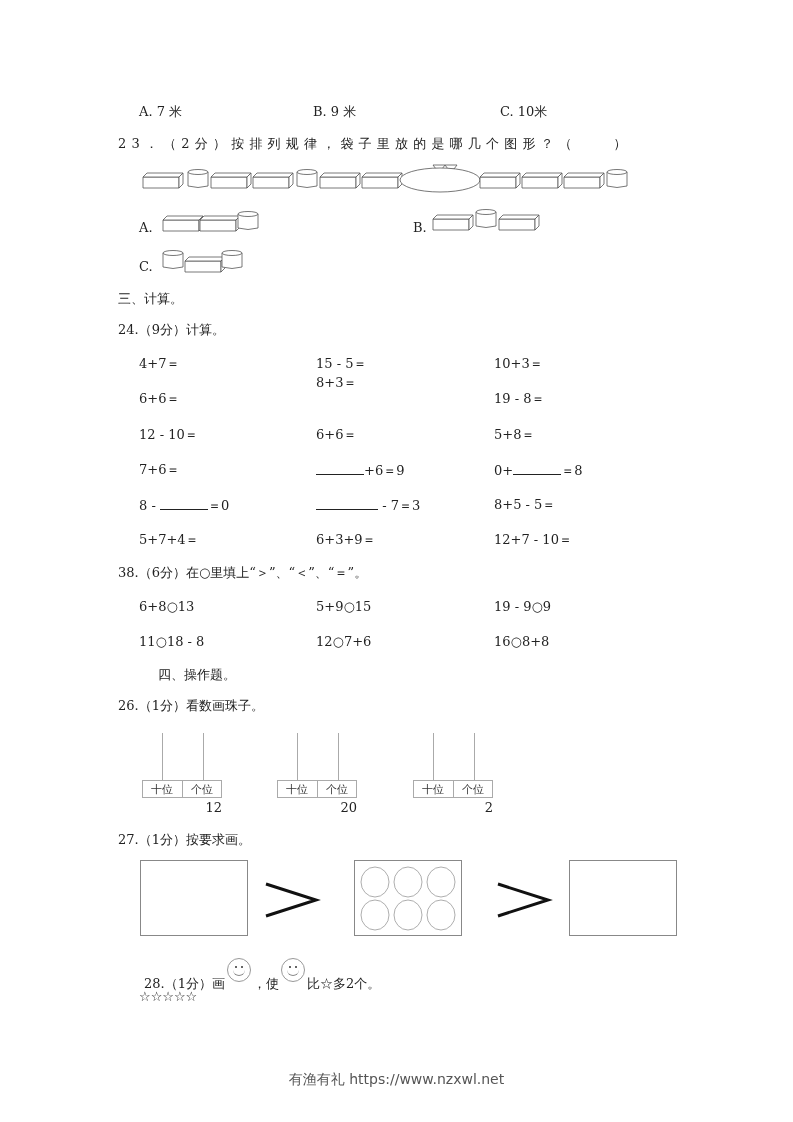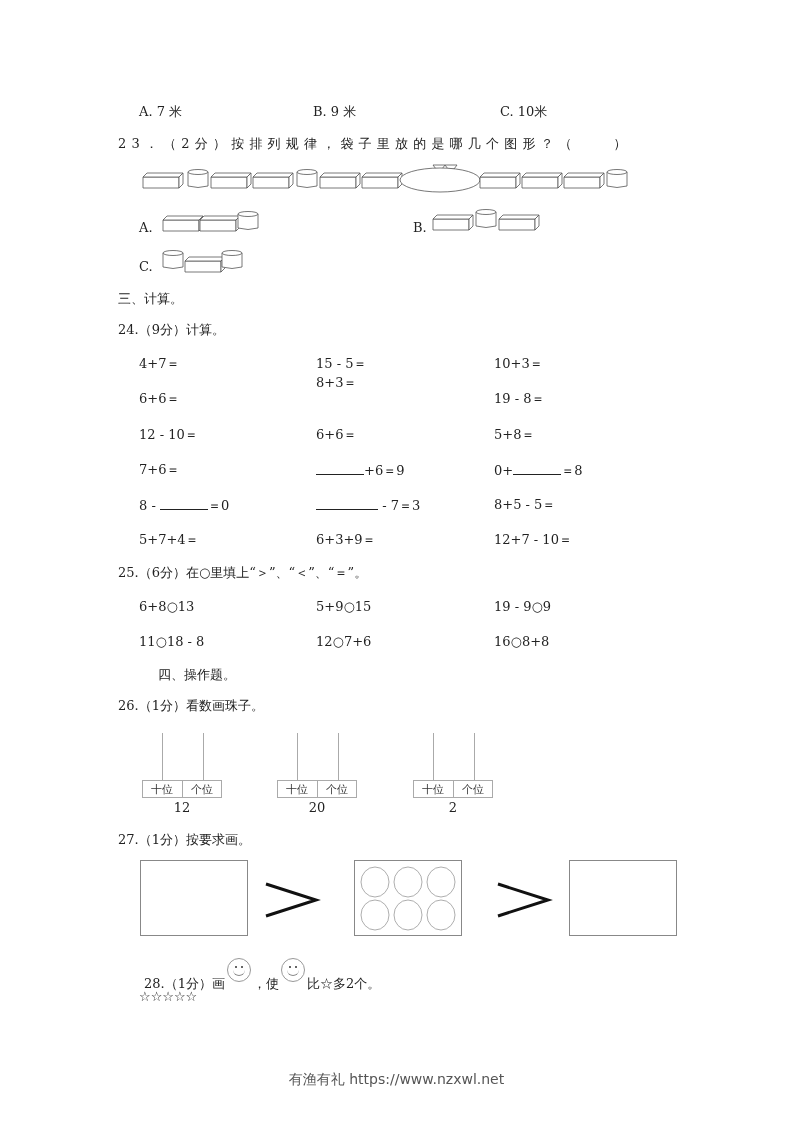--- a/index.html
+++ b/index.html
@@ -5,21 +5,21 @@
   html, body { margin: 0; padding: 0; background: #ffffff; }
   body { width: 793px; height: 1122px; position: relative; overflow: hidden;
          font-family: "DejaVu Serif", "Liberation Serif", serif; color: #222; }
   .t { position: absolute; font-size: 13px; line-height: 16px; white-space: nowrap; color: #222; }
   .q23 { letter-spacing: 5.2px; }
   .blank { display: inline-block; border-bottom: 1px solid #222; vertical-align: baseline; height: 12px; }
   svg { position: absolute; overflow: visible; }
   .footer { position: absolute; left: 0; width: 793px; top: 1071px; text-align: center;
             font-family: "DejaVu Sans", "Liberation Sans", sans-serif; font-size: 14px; color: #555; }
   .abacus-label { position: absolute; font-size: 11px; color: #333; text-align: center; }
-  .abacus-num { position: absolute; font-size: 13px; text-align: center; width: 80px; }
+  .abacus-num { position: absolute; font-size: 13px; text-align: right; width: 80px; }
   .box { position: absolute; border: 1px solid #888; background: #fff; }
   .gt { position: absolute; }
   .smile { display: inline-block; width: 22px; height: 22px; border: 1px solid #999; border-radius: 50%;
            position: relative; vertical-align: 6px; margin: 0 2px; }
   .smile::before, .smile::after { content: ""; position: absolute; top: 7px; width: 2px; height: 2px; background: #333; border-radius: 50%; }
   .smile::before { left: 7px; } .smile::after { left: 13px; }
   .smile .mouth { position: absolute; left: 5px; top: 9px; width: 12px; height: 7px; border-bottom: 1px solid #888; border-radius: 0 0 8px 8px; }
 </style>
 </head>
 <body>
@@ -109,21 +109,21 @@
 </div>
 <div class="t" style="left:316px;top:497px;">
   <span class="blank" style="width:62px;"></span><span> - 7＝3</span>
 </div>
 <div class="t" style="left:494px;top:497px;">8+5 - 5＝</div>
 
 <div class="t" style="left:139px;top:532px;">5+7+4＝</div>
 <div class="t" style="left:316px;top:532px;">6+3+9＝</div>
 <div class="t" style="left:494px;top:532px;">12+7 - 10＝</div>
 
-<div class="t" style="left:118px;top:565px;">25.（6分）在○里填上“＞”、“＜”、“＝”。</div>
+<div class="t" style="left:118px;top:565px;">38.（6分）在○里填上“＞”、“＜”、“＝”。</div>
 <div class="t" style="left:139px;top:599px;">6+8○13</div>
 <div class="t" style="left:316px;top:599px;">5+9○15</div>
 <div class="t" style="left:494px;top:599px;">19 - 9○9</div>
 <div class="t" style="left:139px;top:634px;">11○18 - 8</div>
 <div class="t" style="left:316px;top:634px;">12○7+6</div>
 <div class="t" style="left:494px;top:634px;">16○8+8</div>
 
 <div class="t" style="left:118px;top:667px;margin-left:40px;">四、操作题。</div>
 <div class="t" style="left:118px;top:698px;">26.（1分）看数画珠子。</div>
 

